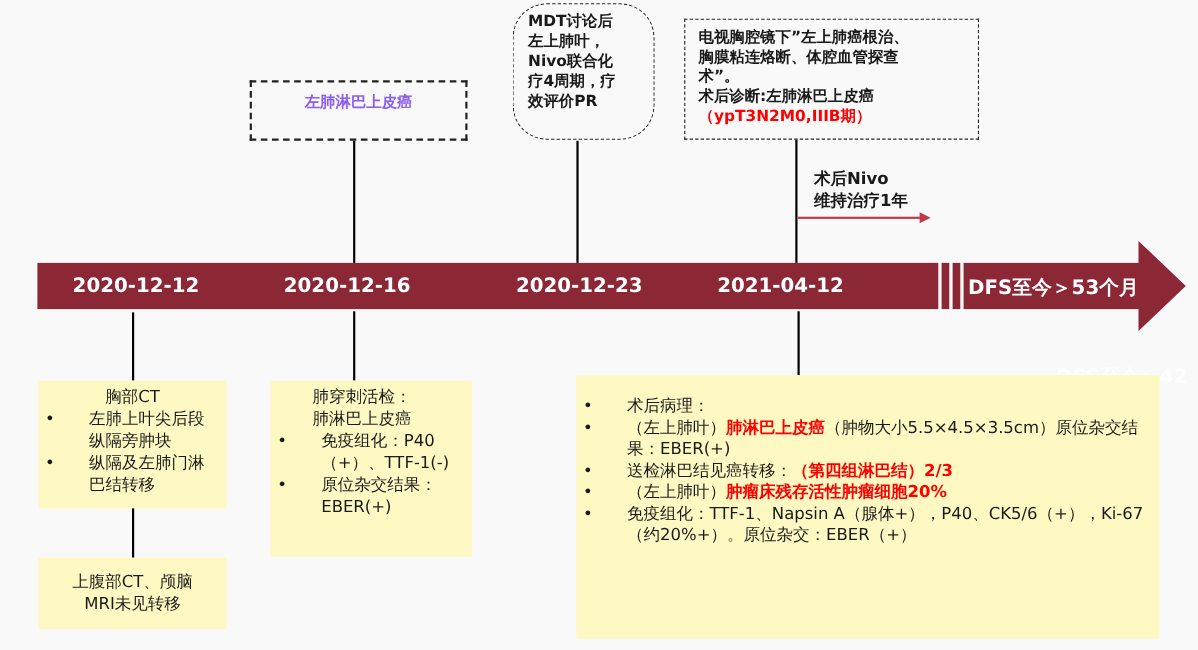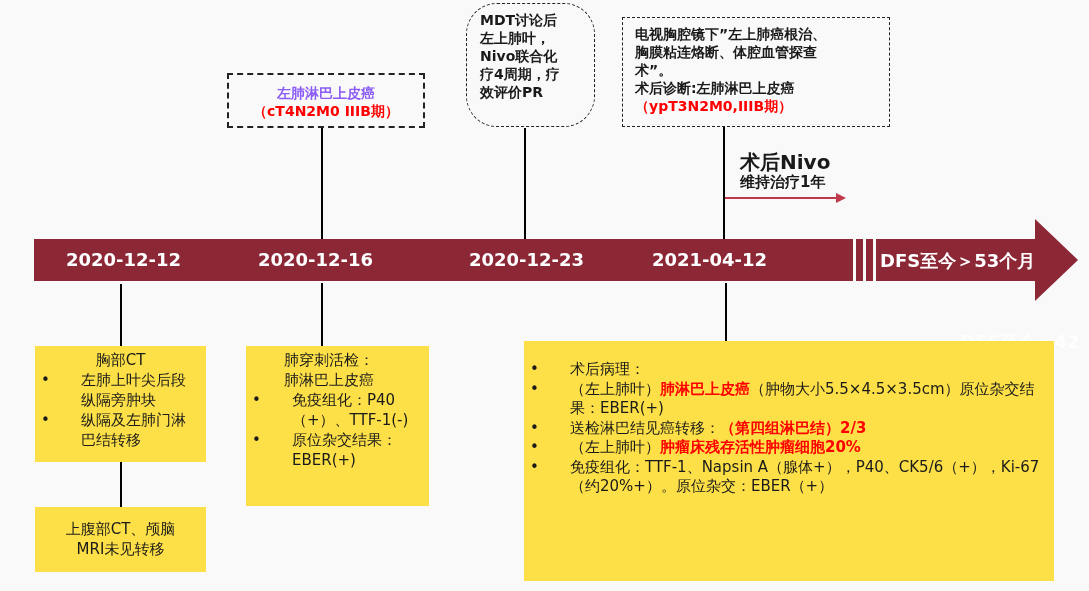--- a/index.html
+++ b/index.html
@@ -8,21 +8,21 @@
     background: #f9f9f9;
     font-family: "DejaVu Sans", "Liberation Sans", sans-serif;
     color: #1a1a1a;
   }
   .abs { position: absolute; }
   .vline { position: absolute; width: 2px; background: #000; }
   .dash-box { position: absolute; border: 1.5px dashed #222; box-sizing: border-box; }
   .dash-box.thick { border: 2.5px dashed #222; }
   .bold { font-weight: bold; }
   .red { color: #ff0000; }
-  .pink-box { position: absolute; background: #fde047; box-sizing: border-box; }
+  .pink-box { position: absolute; background: #fef9c3; box-sizing: border-box; }
   .bar {
     position: absolute; left: 34px; top: 239px; width: 1002px; height: 42px;
     background: #8c2736;
   }
   .arrowhead {
     position: absolute; left: 1035px; top: 219px; width: 0; height: 0;
     border-top: 41px solid transparent; border-bottom: 41px solid transparent;
     border-left: 43px solid #8c2736;
   }
   .date {
@@ -70,40 +70,39 @@
 <div class="gap" style="left:873px; top:235px; height:50px;"></div>
 
 <div class="date" style="left:66px;">2020-12-12</div>
 <div class="date" style="left:258px;">2020-12-16</div>
 <div class="date" style="left:469px;">2020-12-23</div>
 <div class="date" style="left:652px;">2021-04-12</div>
 <div class="date" style="left:880px;">DFS至今＞53个月</div>
 
 <div class="dash-box thick" style="left:227px; top:73px; width:198px; height:55px; text-align:center; padding-top:9px;">
   <div class="top-text bold" style="color:#8b5cf6;">左肺淋巴上皮癌</div>
-  <div class="top-text bold red">（cT4N2M0 IIIB期）</div>
 </div>
 
 <div class="dash-box" style="left:466px; top:3px; width:129px; height:124px; padding:7px 0 0 13px;border-radius:31px;">
   <div class="top-text bold">MDT讨论后</div>
   <div class="top-text bold">左上肺叶，</div>
   <div class="top-text bold">Nivo联合化</div>
   <div class="top-text bold">疗4周期，疗</div>
   <div class="top-text bold">效评价PR</div>
 </div>
 
 <div class="dash-box" style="left:622px; top:17px; width:268px; height:110px; padding:7px 0 0 12px;">
   <div class="top-text bold">电视胸腔镜下”左上肺癌根治、</div>
   <div class="top-text bold">胸膜粘连烙断、体腔血管探查</div>
   <div class="top-text bold">术”。</div>
   <div class="top-text bold">术后诊断:左肺淋巴上皮癌</div>
   <div class="top-text bold red">（ypT3N2M0,IIIB期）</div>
 </div>
 
-<div class="abs top-text bold" style="left:740px; top:153px; font-size:20px;">术后Nivo</div>
+<div class="abs top-text bold" style="left:740px; top:153px; font-size:15px;">术后Nivo</div>
 <div class="abs top-text bold" style="left:740px; top:173px; font-size:15px;">维持治疗1年</div>
 <div class="thin-arrow"></div>
 <div class="thin-arrow-head"></div>
 
 <div class="pink-box bot-text" style="left:35px; top:346px; width:171px; height:116px; padding-top:4px;">
   <div style="text-align:center;">胸部CT</div>
   <ul class="bl" style="padding-right:14px;">
     <li>左肺上叶尖后段纵隔旁肿块</li>
     <li>纵隔及左肺门淋巴结转移</li>
   </ul>

